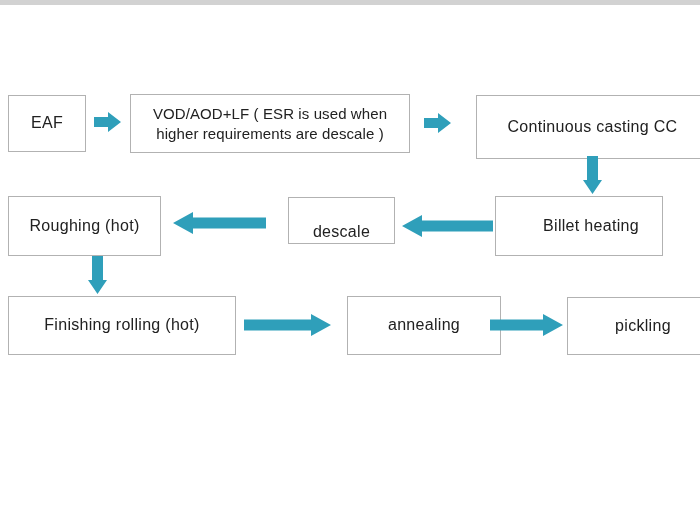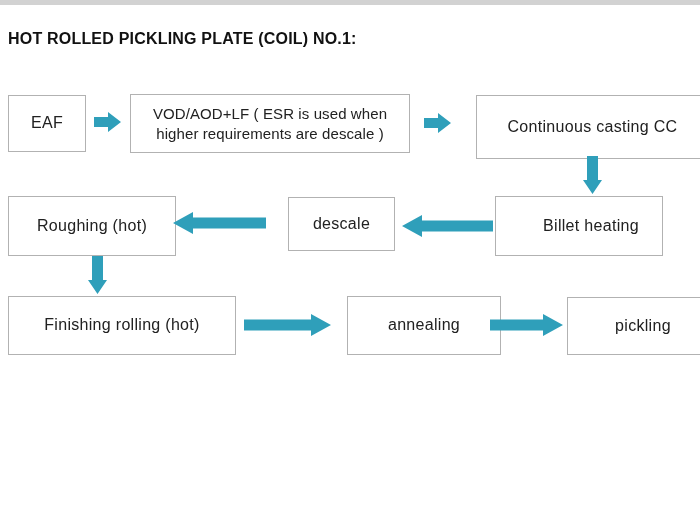--- a/index.html
+++ b/index.html
@@ -42,22 +42,22 @@
   }
   .node.small-text { font-size: 15px; padding: 2px 6px; letter-spacing: 0.1px; }
   .arrow { position: absolute; }
   .arrow svg { display: block; }
   .arrow polygon { fill: var(--arrow, #2f9fba); }
 
   
   #node-eaf                { left: 8px;   top: 95px;  width: 78px;  height: 57px; }
   #node-vod-aod-lf         { left: 130px; top: 94px;  width: 280px; height: 59px; }
   #node-continuous-casting { left: 476px; top: 95px;  width: 233px; height: 64px; }
-  #node-roughing           { left: 8px;   top: 196px; width: 168px; height: 60px; }
-  #node-descale            { left: 288px; top: 197px; width: 107px; height: 54px; }
+  #node-roughing           { left: 8px;   top: 196px; width: 153px; height: 60px; }
+  #node-descale            { left: 288px; top: 197px; width: 107px; height: 47px; align-items: flex-end; }
   #node-billet-heating     { left: 495px; top: 196px; width: 168px; height: 60px; padding-left: 24px; }
   #node-finishing-rolling  { left: 8px;   top: 296px; width: 228px; height: 59px; }
   #node-annealing          { left: 347px; top: 296px; width: 154px; height: 59px; }
   #node-pickling           { left: 567px; top: 297px; width: 152px; height: 58px; }
 
   
   #arrow-eaf-to-vod            { left: 94px;  top: 112px; }
   #arrow-vod-to-cc             { left: 424px; top: 113px; }
   #arrow-cc-to-billet          { left: 583px; top: 156px; }
   #arrow-billet-to-descale     { left: 402px; top: 215px; }
@@ -66,21 +66,20 @@
   #arrow-finishing-to-annealing{ left: 244px; top: 314px; }
   #arrow-annealing-to-pickling { left: 490px; top: 314px; }
 </style>
 </head>
 <body>
 
 <div id="slide">
 
   <div id="top-bar"></div>
 
-  <div id="title">HOT ROLLED PICKLING PLATE (COIL) NO.1:</div>
 
   <div class="node" id="node-eaf">
     <span>EAF</span>
   </div>
   <div class="node small-text" id="node-vod-aod-lf">
     <span>VOD/AOD+LF ( ESR is used when higher requirements are descale )</span>
   </div>
   <div class="node" id="node-continuous-casting">
     <span>Continuous casting CC</span>
   </div>

